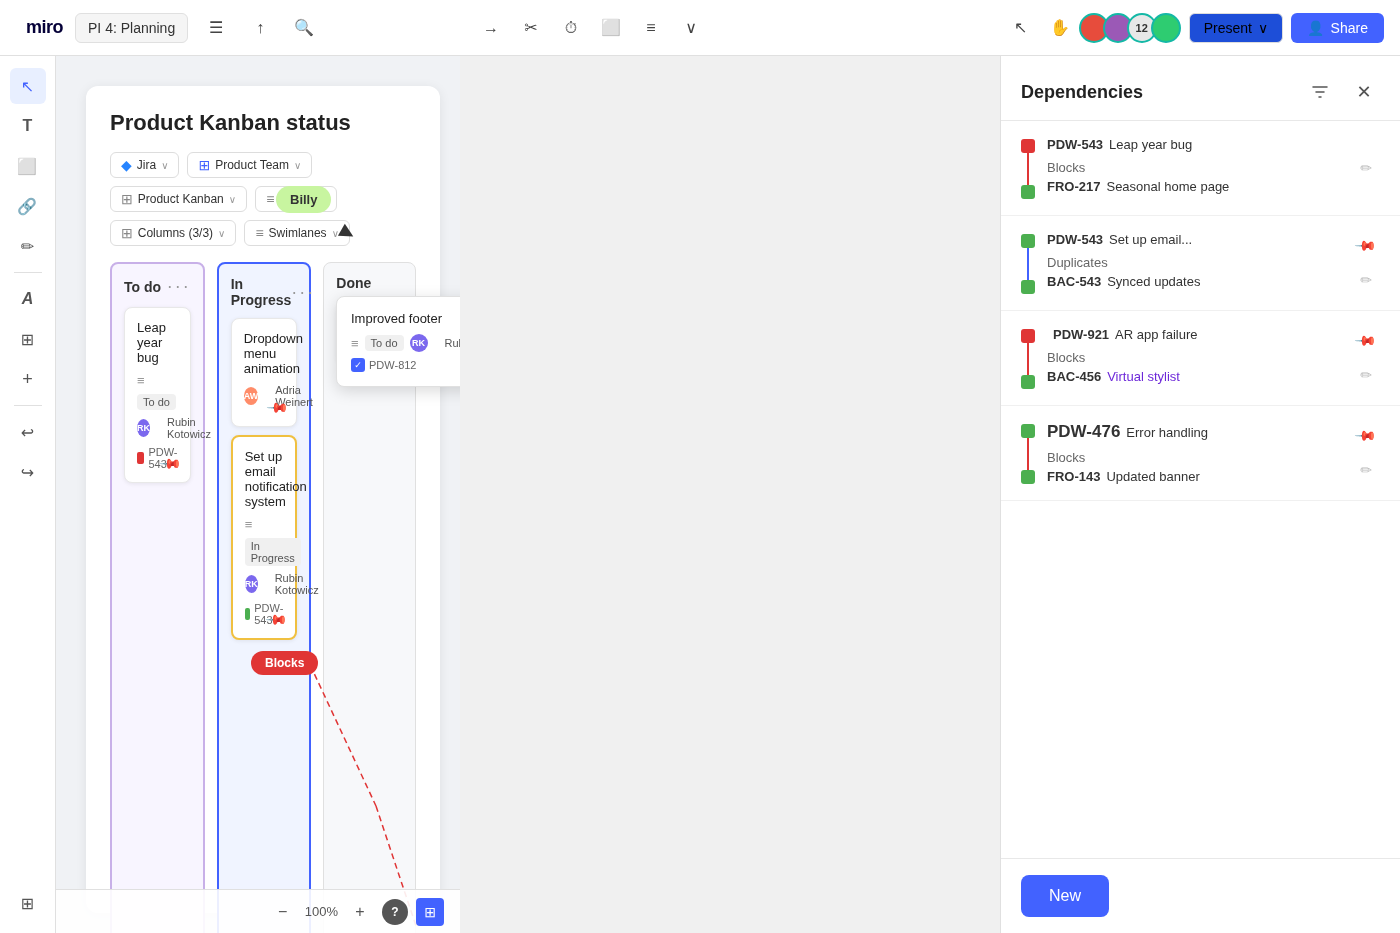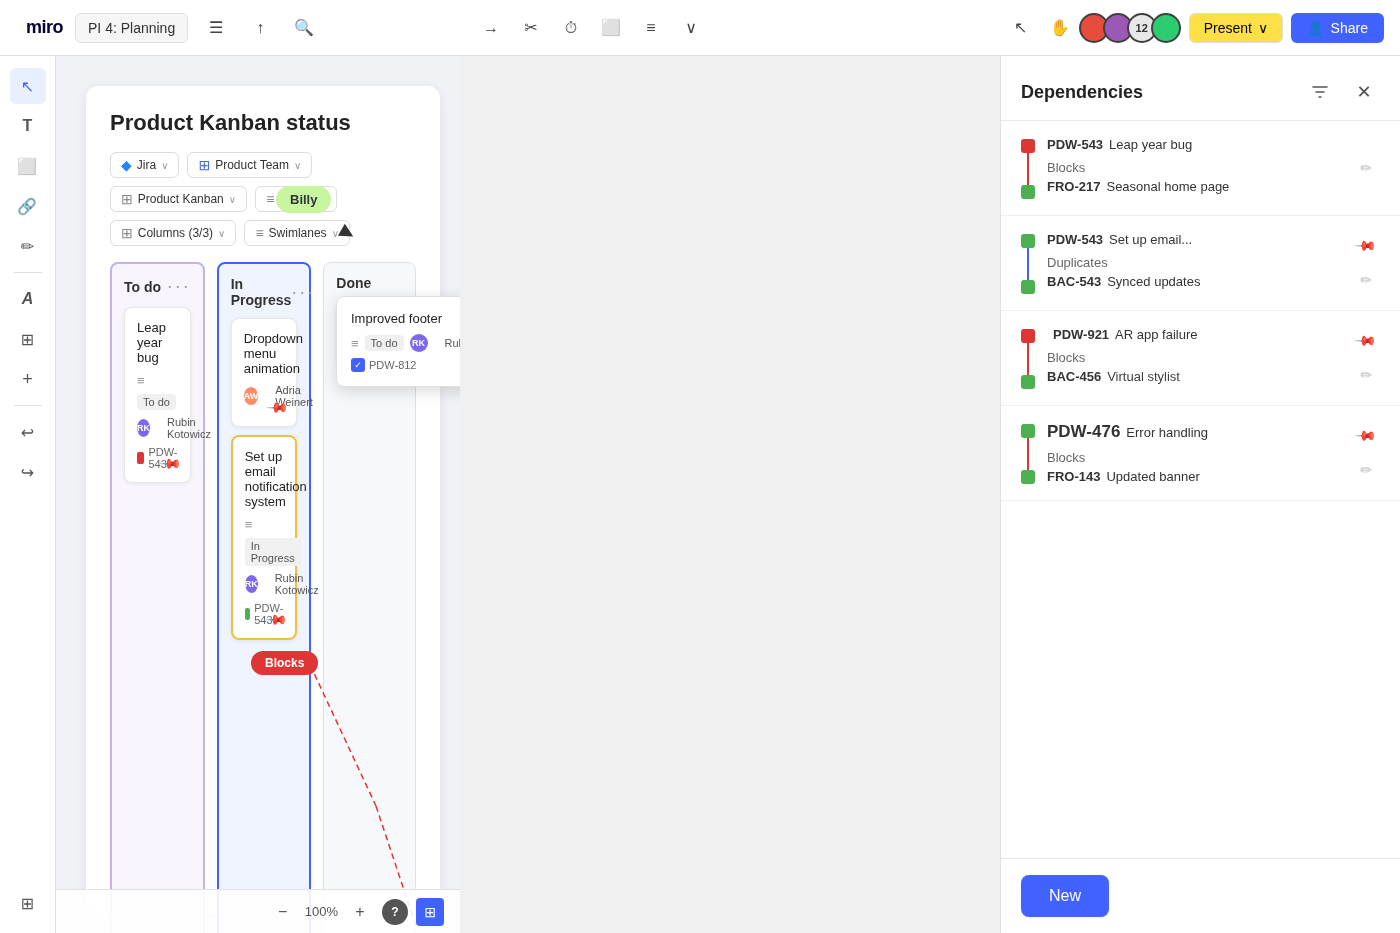--- a/index.html
+++ b/index.html
@@ -5,24 +5,24 @@
     * { box-sizing: border-box; margin: 0; padding: 0; }
     body { font-family: -apple-system, BlinkMacSystemFont, 'Segoe UI', sans-serif; background: #f0f0f0; width: 1400px; height: 933px; overflow: hidden; position: relative; }
 
     
     .topbar { position: absolute; top: 0; left: 0; right: 0; height: 56px; background: #fff; border-bottom: 1px solid #e0e0e0; display: flex; align-items: center; padding: 0 16px; gap: 12px; z-index: 100; }
     .miro-logo { font-weight: 700; font-size: 18px; color: #050038; letter-spacing: -0.5px; margin-left: 10px; }
     .board-title { background: #f5f5f5; border: 1px solid #e0e0e0; border-radius: 6px; padding: 6px 12px; font-size: 14px; color: #333; }
     .topbar-icon { width: 32px; height: 32px; display: flex; align-items: center; justify-content: center; cursor: pointer; color: #444; font-size: 16px; border-radius: 4px; }
     .topbar-center { margin-left: auto; margin-right: auto; display: flex; align-items: center; gap: 8px; }
     .topbar-right { display: flex; align-items: center; gap: 8px; margin-left: auto; }
-    .present-btn { background: #fde047; border: 1px solid #ddd; border-radius: 6px; padding: 6px 14px; font-size: 14px; cursor: pointer; display: flex; align-items: center; gap: 6px; }
+    .present-btn { background: #1d4ed8; border: 1px solid #ddd; border-radius: 6px; padding: 6px 14px; font-size: 14px; cursor: pointer; display: flex; align-items: center; gap: 6px; }
     .share-btn { background: #4262ff; color: #fff; border: none; border-radius: 6px; padding: 7px 16px; font-size: 14px; cursor: pointer; display: flex; align-items: center; gap: 6px; font-weight: 500; }
     .avatars { display: flex; align-items: center; }
-    .avatar { width: 30px; height: 30px; border-radius: 50%; border: 2px solid #404040; margin-left: -6px; display: flex; align-items: center; justify-content: center; font-size: 11px; font-weight: 600; color: #fff; }
+    .avatar { width: 30px; height: 30px; border-radius: 50%; border: 2px solid #14b8a6; margin-left: -6px; display: flex; align-items: center; justify-content: center; font-size: 11px; font-weight: 600; color: #fff; }
     .avatar-count { background: #e8e8e8; color: #333; font-size: 11px; }
 
     
     .left-sidebar { position: absolute; top: 56px; left: 0; width: 56px; height: calc(100% - 56px); background: #fff; border-right: 1px solid #e0e0e0; display: flex; flex-direction: column; align-items: center; padding: 12px 0; gap: 4px; z-index: 50; }
     .sidebar-btn { width: 36px; height: 36px; display: flex; align-items: center; justify-content: center; border-radius: 6px; cursor: pointer; color: #555; font-size: 16px; }
     .sidebar-btn.active { background: #e8efff; color: #4262ff; }
     .sidebar-divider { width: 28px; height: 1px; background: #e0e0e0; margin: 4px 0; }
 
     
     .canvas { position: absolute; top: 56px; left: 56px; right: 940px; bottom: 0; background: #f0f2f5; overflow: hidden; }
@@ -372,21 +372,21 @@
           <div style="width:14px; height:14px; background:#4CAF50; border-radius:3px;"></div>
         </div>
         <div style="flex:1;">
           <div style="display:flex; align-items:center; gap:6px; margin-bottom:4px;padding-left:6px;">
             <span style="font-size:13px; font-weight:600; color:#333;">PDW-921</span>
             <span style="font-size:13px; color:#333;">AR app failure</span>
           </div>
           <div style="font-size:13px; color:#666; padding: 4px 0;">Blocks</div>
           <div style="display:flex; align-items:center; gap:6px;">
             <span style="font-size:13px; font-weight:600; color:#333;">BAC-456</span>
-            <span style="font-size:13px; color:#404040;">Virtual stylist</span>
+            <span style="font-size:13px; color:#6d28d9;">Virtual stylist</span>
           </div>
         </div>
         <div style="display:flex; flex-direction:column; justify-content:space-between;">
           <div class="dep-action-btn" style="font-size:14px; transform:rotate(45deg);">📌</div>
           <div class="dep-action-btn">✏</div>
         </div>
       </div>
     </div>
 
     <div class="dep-group">

